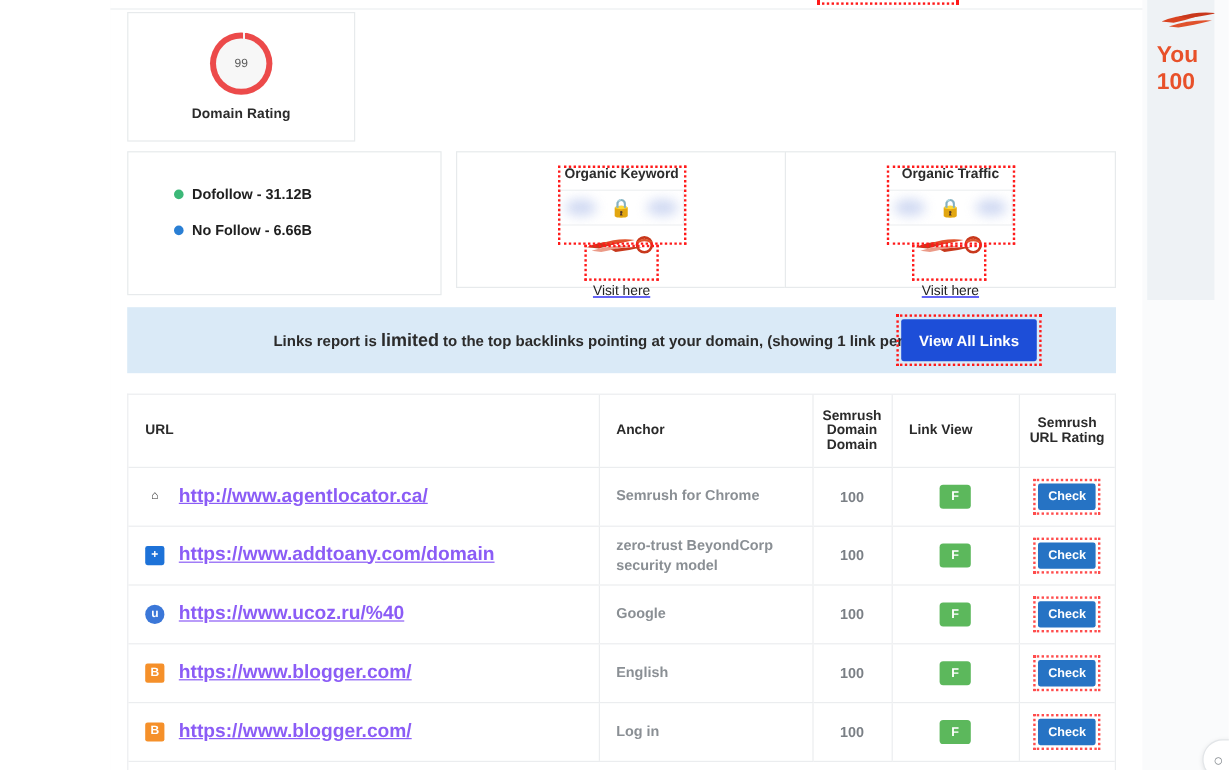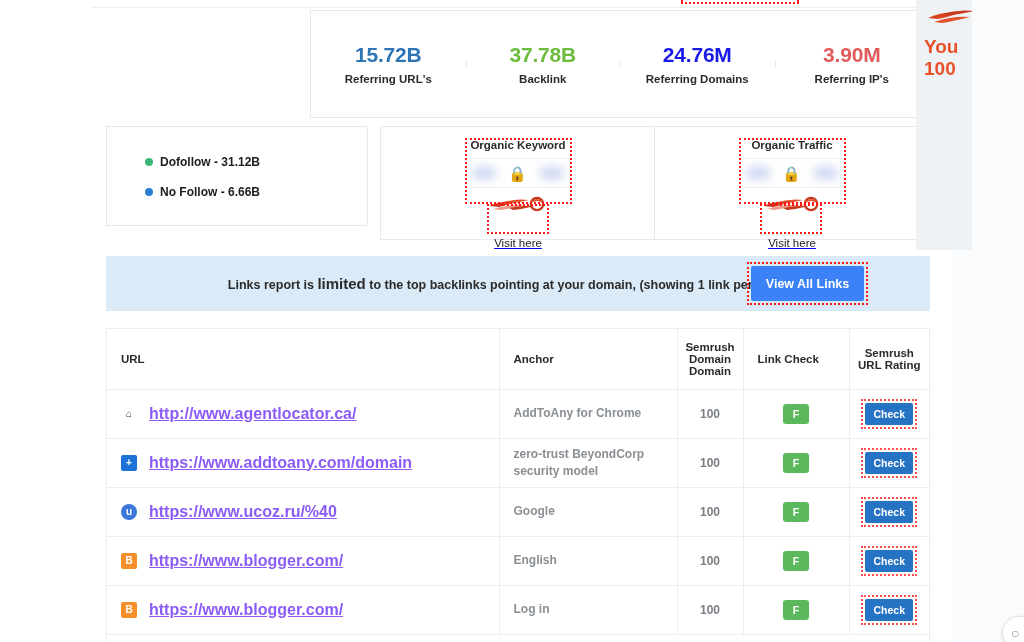--- a/index.html
+++ b/index.html
@@ -63,21 +63,21 @@
   .stat {
     flex: 1 1 0; text-align: center; position: relative; padding: 0 4px;
   }
   .stat + .stat::before {
     content: ""; position: absolute; left: 0; top: 18px; bottom: 18px; width: 1px; background: #e7eaec;
   }
   .stat-val { font-size: 21px; font-weight: bold; line-height: 1.15; letter-spacing: -.2px; }
   .stat-lbl { font-size: 11.5px; font-weight: bold; color: #2b2b2b; margin-top: 5px; }
 
   
-  #follow-card { left: 106px; top: 126px; width: 262px; height: 100px; }
+  #follow-card { left: 106px; top: 126px; width: 262px; height: 120px; }
   .follow-inner { padding: 28px 0 0 38px; }
   .follow-line { display: flex; align-items: center; margin-bottom: 16px; }
   .dot { width: 8px; height: 8px; border-radius: 50%; margin-right: 7px; flex: none; }
   .follow-txt { font-size: 12px; font-weight: bold; color: #202020; }
 
   
   #kw-card { left: 380px; top: 126px; width: 276px; height: 114px; }
   #tr-card { left: 654px; top: 126px; width: 276px; height: 114px; }
   .lock-inner { display: flex; flex-direction: column; align-items: center; padding-top: 12px; }
   .lock-title { font-size: 11.5px; font-weight: bold; color: #2b2b2b; }
@@ -156,21 +156,21 @@
     font-family: "Liberation Sans", sans-serif; cursor: pointer;
   }
   .check-wrap { position: relative; display: inline-block; }
   .check-wrap .annot-in {
     position: absolute; left: -4px; top: -4px; right: -4px; bottom: -4px;
     border: 2px dotted #ff4d4d;
   }
 
   
   #promo {
-    position: absolute; left: 916px; top: 0; width: 56px; height: 250px;
+    position: absolute; left: 956px; top: 0; width: 56px; height: 250px;
     background: #eef2f5; overflow: hidden;
   }
   .promo-flame { position: absolute; left: 10px; top: 6px; width: 70px; height: 20px; }
   .promo-l1 { position: absolute; left: 8px; top: 36px; font-size: 19px; font-weight: bold; color: #e8512a; white-space: nowrap; }
   .promo-l2 { position: absolute; left: 8px; top: 58px; font-size: 19px; font-weight: bold; color: #e8512a; white-space: nowrap; }
 
   
   #chat {
     position: absolute; left: 1002px; top: 616px; width: 40px; height: 34px;
     background: #ffffff; border: 1px solid #e2e5e8; border-radius: 17px;
@@ -184,41 +184,29 @@
 
 <div id="root">
 
   <div class="page-bg"></div>
   <div class="left-gutter"></div>
   <div class="content-col"></div>
 
   <div class="top-hairline"></div>
   <div class="top-annot"></div>
 
-
-  <div class="card" id="stats-card">
-    <div class="stats-row">
-      <div class="stat">
-        <div class="stat-val" id="sv0" style="color: rgb(46, 117, 182);">15.72B</div>
-        <div class="stat-lbl">Referring URL's</div>
-      </div>
-      <div class="stat">
-        <div class="stat-val" id="sv1" style="color: rgb(108, 187, 60);">37.78B</div>
-        <div class="stat-lbl">Backlink</div>
-      </div>
-      <div class="stat">
-        <div class="stat-val" id="sv2" style="color: rgb(26, 26, 230);">24.76M</div>
-        <div class="stat-lbl">Referring Domains</div>
-      </div>
-      <div class="stat">
-        <div class="stat-val" id="sv3" style="color: rgb(224, 92, 92);">3.90M</div>
-        <div class="stat-lbl">Referring IP's</div>
-      </div>
-    </div>
-  </div>
+  <div class="card" id="dr-card">
+    <div class="dr-inner">
+      <div class="dr-ring">
+        <span class="dr-val">99</span>
+      </div>
+      <div class="dr-label">Domain Rating</div>
+    </div>
+  </div>
+
 
   <div class="card" id="follow-card">
     <div class="follow-inner">
       <div class="follow-line">
         <span class="dot" id="dot-do" style="background: rgb(60, 184, 120);"></span>
         <span class="follow-txt">Dofollow - 31.12B</span>
       </div>
       <div class="follow-line">
         <span class="dot" id="dot-no" style="background: rgb(42, 127, 212);"></span>
         <span class="follow-txt">No Follow - 6.66B</span>
@@ -272,21 +260,21 @@
     </div>
   </div>
   <div class="annot" style="left:739px; top:138px; width:107px; height:66px;"></div>
   <div class="annot" style="left:760px; top:204px; width:62px; height:30px;"></div>
 
   <div id="notice" style="background: rgb(218, 234, 247);">
     <div class="notice-txt">
       <span>Links report is </span><span class="big">limited</span><span> to the top backlinks pointing at your domain, (showing 1 link per domain).</span>
     </div>
   </div>
-  <button id="view-all-btn" style="background: #3b82f6;">View All Links</button>
+  <button id="view-all-btn" style="background: #1d4ed8;">View All Links</button>
   <div class="annot" style="left:747px; top:262px; width:121px; height:43px;"></div>
 
   <div id="table">
     <table>
       <colgroup>
         <col style="width:392px">
           <col style="width:178px">
           <col style="width:66px">
           <col style="width:106px">
           <col style="width:80px">
@@ -298,37 +286,37 @@
           </th>
           <th>
             <span>Anchor</span>
           </th>
           <th class="c">
             <div>Semrush</div>
             <div>Domain</div>
             <div>Domain</div>
           </th>
           <th>
-            <span>Link Check</span>
+            <span>Link View</span>
           </th>
           <th class="c">
             <div>Semrush</div>
             <div>URL Rating</div>
           </th>
         </tr>
       </thead>
       <tbody id="tbody">
           <tr>
             <td>
               <span class="url-cell">
                 <span class="fav home">⌂</span>
                 <a class="url-txt" href="#">http://www.agentlocator.ca/</a>
               </span>
             </td>
-            <td><span class="anchor-txt">AddToAny for Chrome</span></td>
+            <td><span class="anchor-txt">Semrush for Chrome</span></td>
             <td class="c"><span class="dr-num">100</span></td>
             <td class="c"><span class="badge-f">F</span></td>
             <td class="c"><span class="check-wrap"><button class="check-btn">Check</button><span class="annot-in"></span></span></td>
           </tr>
           <tr>
             <td>
               <span class="url-cell">
                 <span class="fav plus">+</span>
                 <a class="url-txt" href="#">https://www.addtoany.com/domain</a>
               </span>

